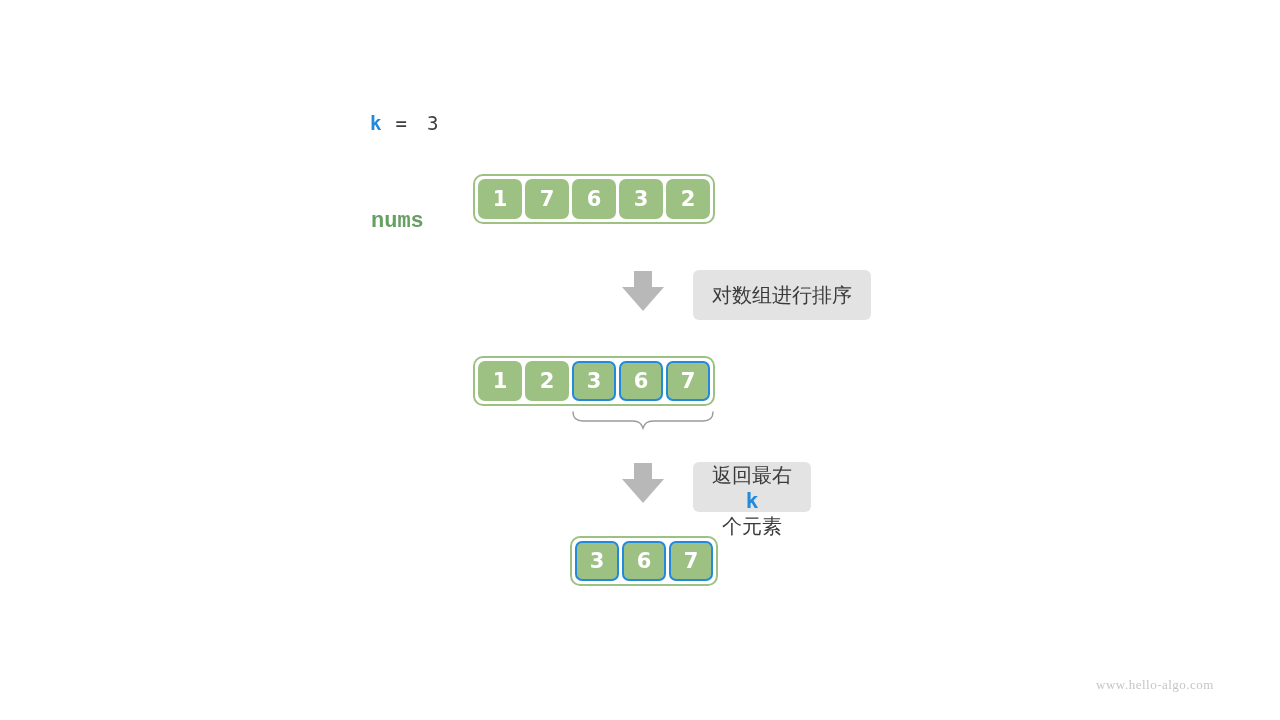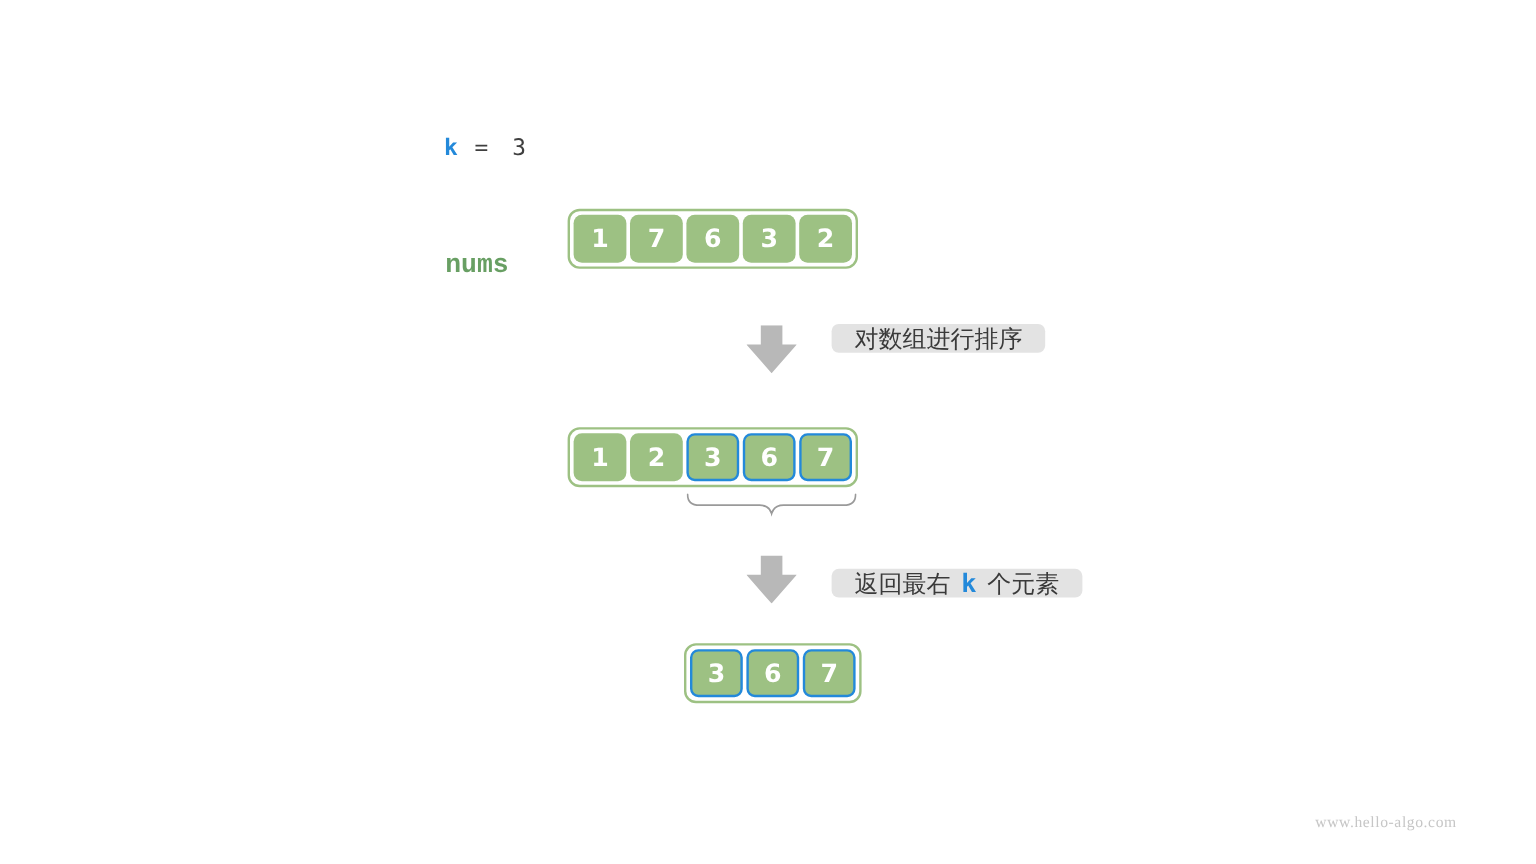--- a/index.html
+++ b/index.html
@@ -82,32 +82,32 @@
     position: absolute;
     width: 42px;
     height: 40px;
   }
   .arrow-1 { left: 622px; top: 271px; }
   .arrow-2 { left: 622px; top: 463px; }
 
   
   .step-label {
     position: absolute;
-    height: 24px;
+    height: 50px;
     display: inline-flex;
     align-items: center;
     padding: 0 19px;
     background: var(--label-bg, #e3e3e3);
     border-radius: 6px;
     font-size: 20px;
     color: #3a3a3a;
     white-space: nowrap;
   }
   .step-label-1 { left: 693px; top: 270px; }
-  .step-label-2 { left: 693px; top: 474px; }
+  .step-label-2 { left: 693px; top: 462px; flex-direction: column; }
   .step-label .k-inline {
     color: var(--accent-blue, #2389da);
     font-family: "DejaVu Sans Mono", monospace;
     font-weight: bold;
     font-size: 21px;
     margin: 0 9px;
   }
   .step-label .suffix { margin-left: 0px; font-family: Liberation Mono, monospace; }
 
   

